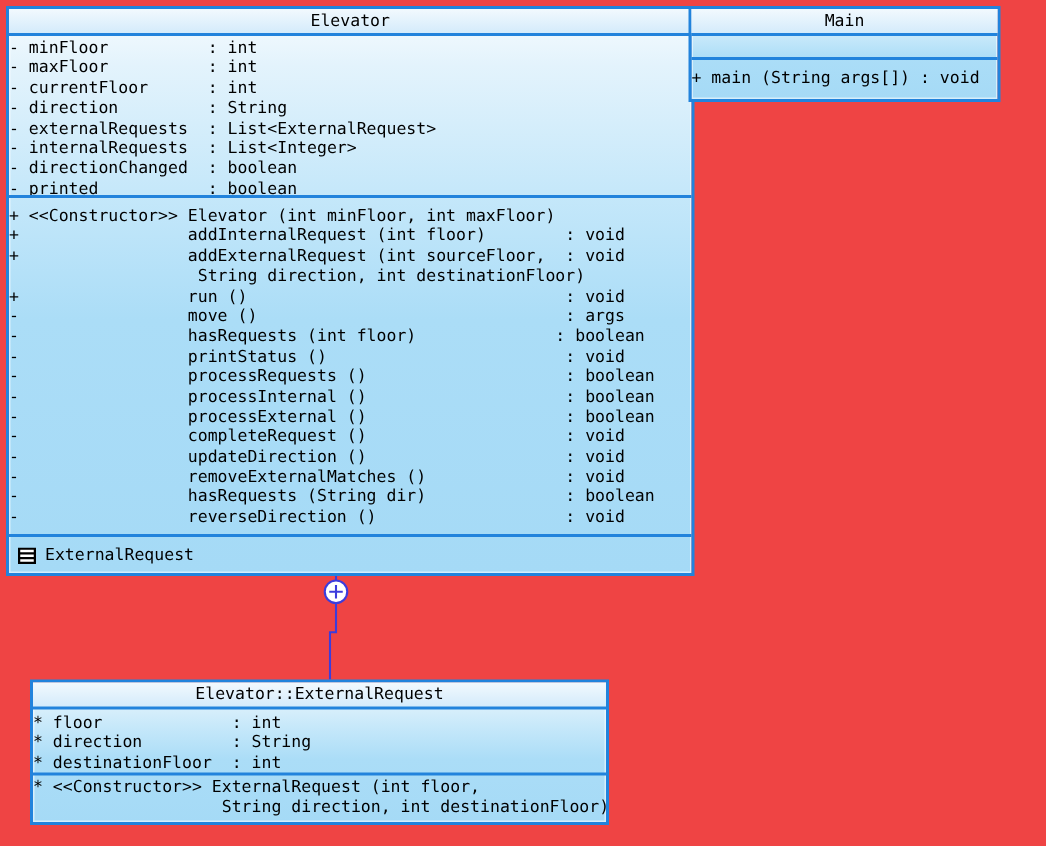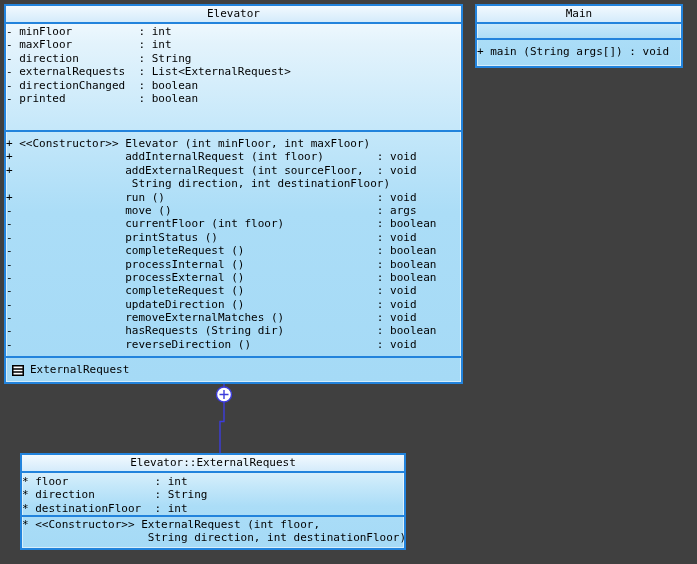--- a/index.html
+++ b/index.html
@@ -1,17 +1,17 @@
 <!DOCTYPE html>
 <html><head>
 <meta charset="utf-8">
 <style>
   html,body{margin:0;padding:0;background:#fff;}
   .canvas{
-    position:relative;width:697px;height:564px;background:#404040;overflow:hidden;
+    position:relative;width:697px;height:564px;background:#ef4444;overflow:hidden;
     font-family:"DejaVu Sans Mono","Liberation Mono",monospace;
     font-size:11px;color:#000;
   }
   .uml-box{
     position:absolute;box-sizing:border-box;
     border:2px solid #2283dc;
     background:linear-gradient(180deg,#f7fcff 0%,#e3f3fc 10%,#c6e8fa 32%,#abddf7 55%,#a5daf6 100%);
     box-shadow:inset 0 0 0 1px rgba(255,255,255,.55);
   }
   .compartment{box-sizing:border-box;overflow:hidden;}
@@ -20,21 +20,21 @@
     text-align:center;height:16px;line-height:16px;
     background:linear-gradient(180deg,#f2f9fe 0%,#d4ebfb 100%);
   }
   .row{white-space:pre;line-height:13.4px;height:13.4px;padding-left:0;}
   
   .box-elevator{left:4px;top:4px;width:459px;height:380px;}
   .box-elevator .fields{height:108px;padding-top:1px;}
   .box-elevator .methods{height:226px;padding-top:5px;}
   .box-elevator .nested{height:20px;display:flex;align-items:flex-end;padding-left:6px;gap:6px;}
   
-  .box-main{left:475px;top:4px;width:208px;height:64px;}
+  .box-main{left:459px;top:4px;width:208px;height:64px;}
   .box-main .fields{height:16px;}
   .box-main .methods{height:24px;padding-top:5px;}
   
   .box-extreq{left:20px;top:453px;width:386px;height:97px;}
   .box-extreq .fields{height:44px;padding-top:2px;}
   .box-extreq .methods{height:29px;padding-top:1px;}
   svg.connector{position:absolute;left:0;top:0;width:697px;height:564px;}
   .nested-icon{display:inline-flex;line-height:0;}
 </style>
 </head>
@@ -49,35 +49,37 @@
       <path d="M224 390 L224 399 M219.5 394.5 L228.5 394.5" stroke="#3c3cdc" stroke-width="1.4" fill="none"></path>
     </g>
     <path d="M224 402 L224 421.5 L220 421.5 L220 453" stroke="#3c3cdc" stroke-width="1.4" fill="none"></path>
   </svg>
 
   <div class="uml-box box-elevator">
     <div class="compartment title">Elevator</div>
     <div class="compartment fields">
       <div class="row">- minFloor          : int</div>
       <div class="row">- maxFloor          : int</div>
+      <div class="row">- currentFloor      : int</div>
       <div class="row">- direction         : String</div>
       <div class="row">- externalRequests  : List&lt;ExternalRequest&gt;</div>
+      <div class="row">- internalRequests  : List&lt;Integer&gt;</div>
       <div class="row">- directionChanged  : boolean</div>
       <div class="row">- printed           : boolean</div>
     </div>
     <div class="compartment methods">
       <div class="row">+ &lt;&lt;Constructor&gt;&gt; Elevator (int minFloor, int maxFloor)</div>
       <div class="row">+                 addInternalRequest (int floor)        : void</div>
       <div class="row">+                 addExternalRequest (int sourceFloor,  : void</div>
       <div class="row">                   String direction, int destinationFloor)</div>
       <div class="row">+                 run ()                                : void</div>
       <div class="row">-                 move ()                               : args</div>
-      <div class="row">-                 currentFloor (int floor)              : boolean</div>
+      <div class="row">-                 hasRequests (int floor)              : boolean</div>
       <div class="row">-                 printStatus ()                        : void</div>
-      <div class="row">-                 completeRequest ()                    : boolean</div>
+      <div class="row">-                 processRequests ()                    : boolean</div>
       <div class="row">-                 processInternal ()                    : boolean</div>
       <div class="row">-                 processExternal ()                    : boolean</div>
       <div class="row">-                 completeRequest ()                    : void</div>
       <div class="row">-                 updateDirection ()                    : void</div>
       <div class="row">-                 removeExternalMatches ()              : void</div>
       <div class="row">-                 hasRequests (String dir)              : boolean</div>
       <div class="row">-                 reverseDirection ()                   : void</div>
     </div>
     <div class="compartment nested">
       <span class="nested-icon">

